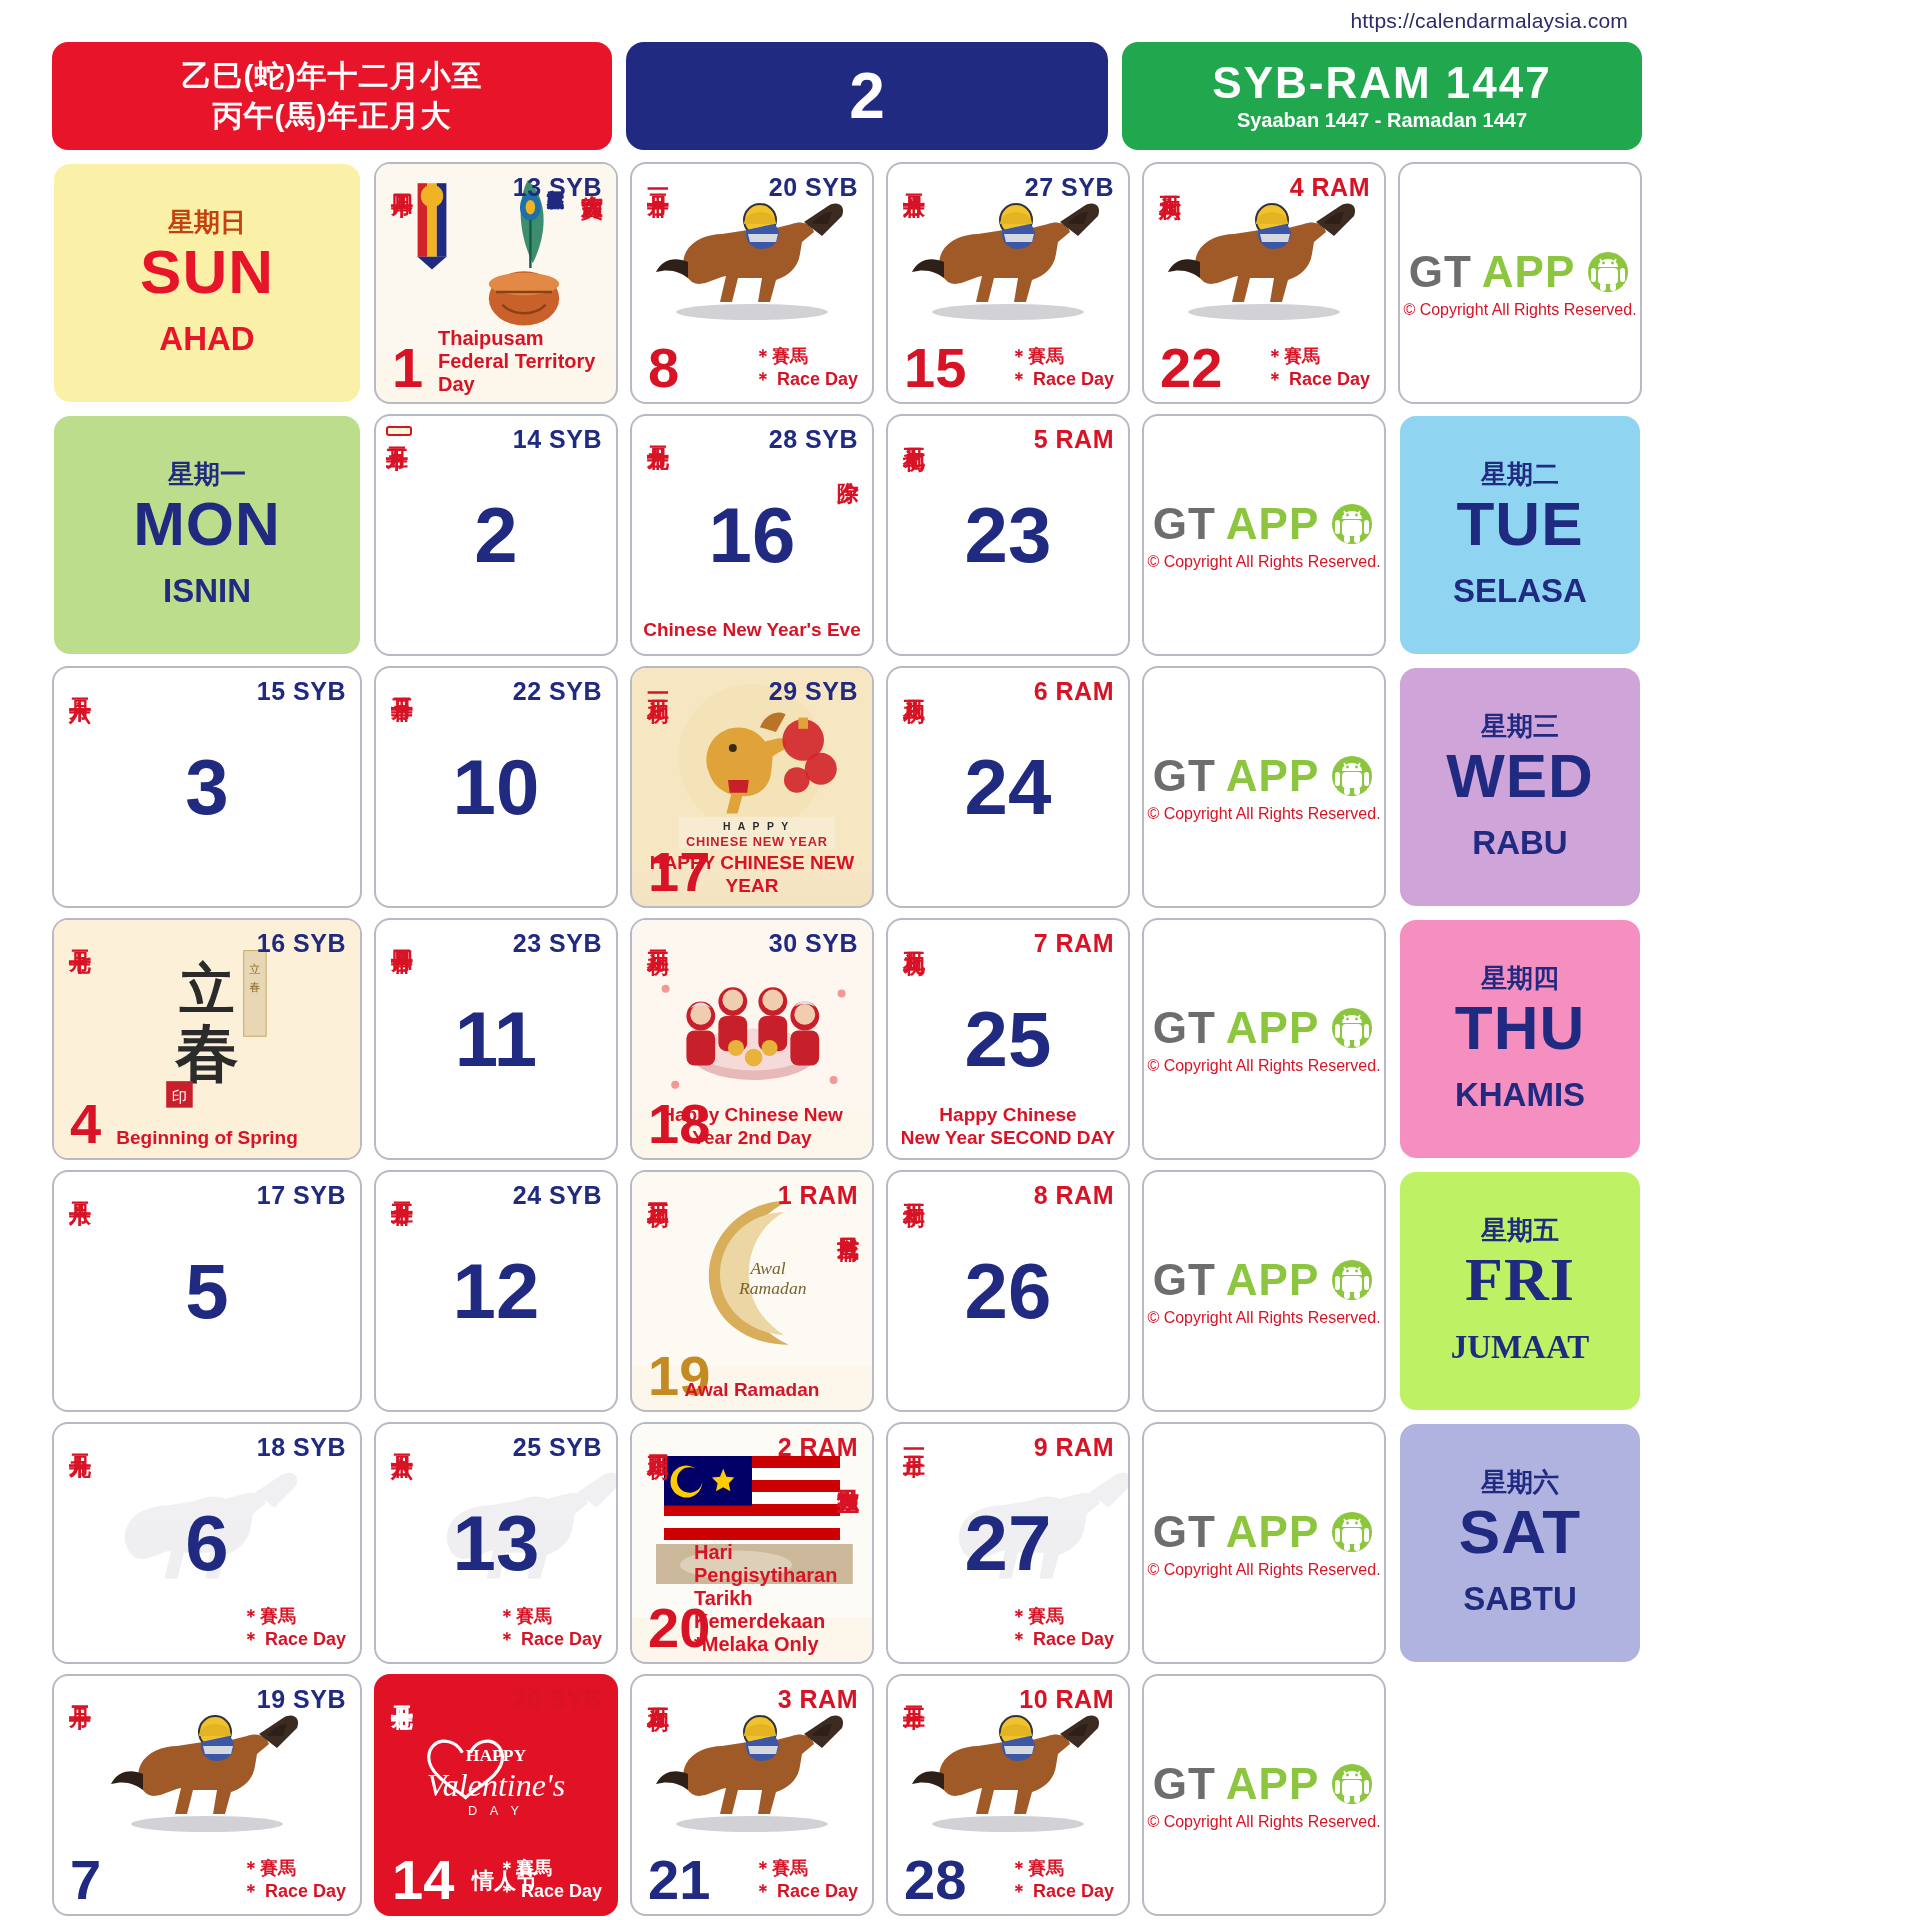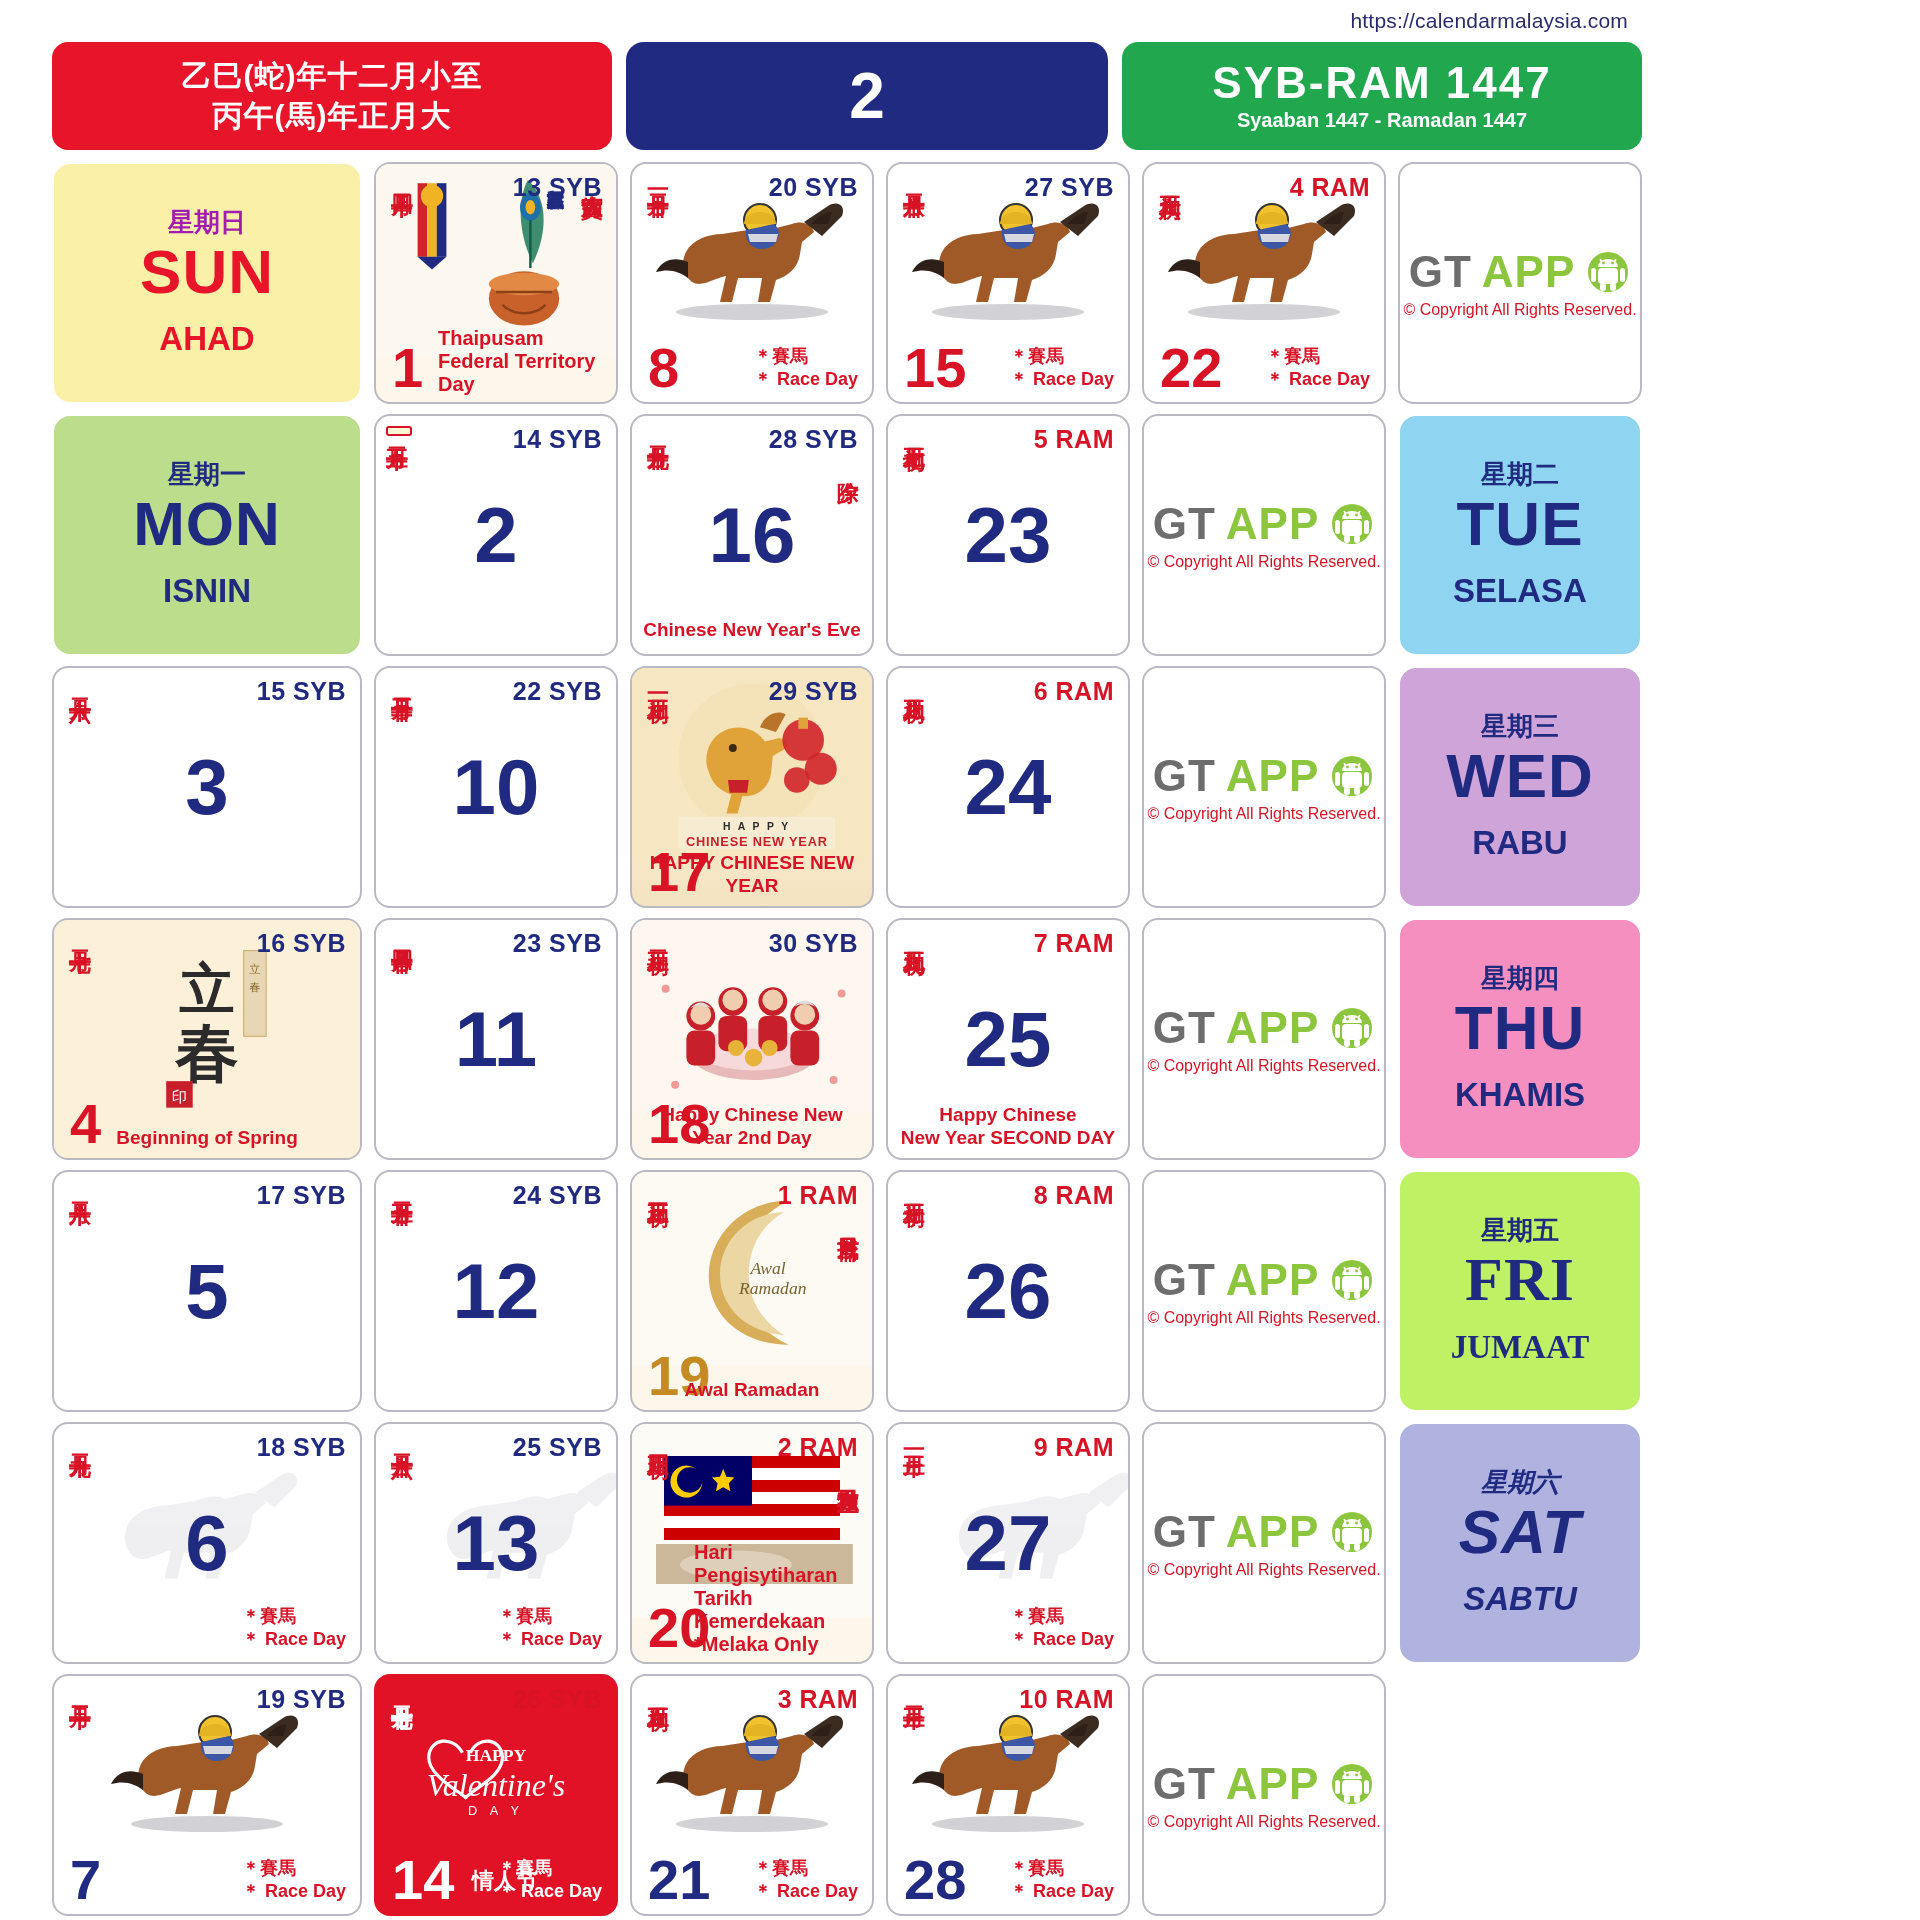--- a/index.html
+++ b/index.html
@@ -208,21 +208,21 @@
       <span class="mnum">2</span>
     </div>
     <div class="hdr-isl">
       <div class="l1">SYB-RAM 1447</div>
       <div class="l2">Syaaban 1447 - Ramadan 1447</div>
     </div>
   </div>
 
   <div class="grid" id="grid">
       <div class="dayname" style="background: rgb(251, 240, 168);">
-        <div class="cn" style="color:#a21caf">星期日</div>
+        <div class="cn" style="color:#c2410c">星期日</div>
      <div class="en" style="color:#e8152a">SUN</div>
      <div class="my" style="color:#e8152a">AHAD</div>
       </div>
       <div class="cell tinted-cream">
         <svg class="art thai-img" viewBox="0 0 300 242">
     <rect x="0" y="0" width="300" height="242" fill="#fdf8ef"></rect>
     <g>
       <rect x="52" y="24" width="12" height="92" fill="#d2232a"></rect>
       <rect x="64" y="24" width="12" height="92" fill="#f0b323"></rect>
       <rect x="76" y="24" width="12" height="92" fill="#1f2a80"></rect>
@@ -681,21 +681,21 @@
     <g stroke="#fff" stroke-width="1.6">
       <path d="M15 8 L18 13"></path>
               <path d="M31 8 L28 13"></path>
     </g>
     <circle cx="18.5" cy="12" r="1.4" fill="#8cc63f"></circle>
     <circle cx="27.5" cy="12" r="1.4" fill="#8cc63f"></circle>
   </svg>
      </div>
      <div class="copy">© Copyright All Rights Reserved.</div>
       </div>
-      <div class="dayname" style="background: rgb(176, 179, 224); font-style: italic;">
+      <div class="dayname" style="background: rgb(176, 179, 224);">
         <div class="cn" style="color:#1f2a80">星期六</div>
      <div class="en" style="color:#1f2a80">SAT</div>
      <div class="my" style="color:#1f2a80">SABTU</div>
       </div>
       <div class="cell">
         <svg class="art horse" viewBox="0 0 200 130" style="opacity:1">
     <g>
       <path d="M40 92 C32 86 28 74 34 62 C40 50 56 44 70 44 L96 40 C106 36 116 34 124 38 L140 34 C150 30 160 34 162 42 L150 52 L148 64 C146 78 136 86 124 90 L118 112 L106 112 L110 88 L86 88 L80 112 L68 112 L74 86 C62 88 50 98 40 92 Z" fill="#a05a28"></path>
       <path d="M152 32 L176 16 C186 10 194 16 190 26 L170 46 Z" fill="#3b2b20"></path>
       <path d="M160 34 C166 26 174 22 180 22 L176 34 Z" fill="#2e2018"></path>

